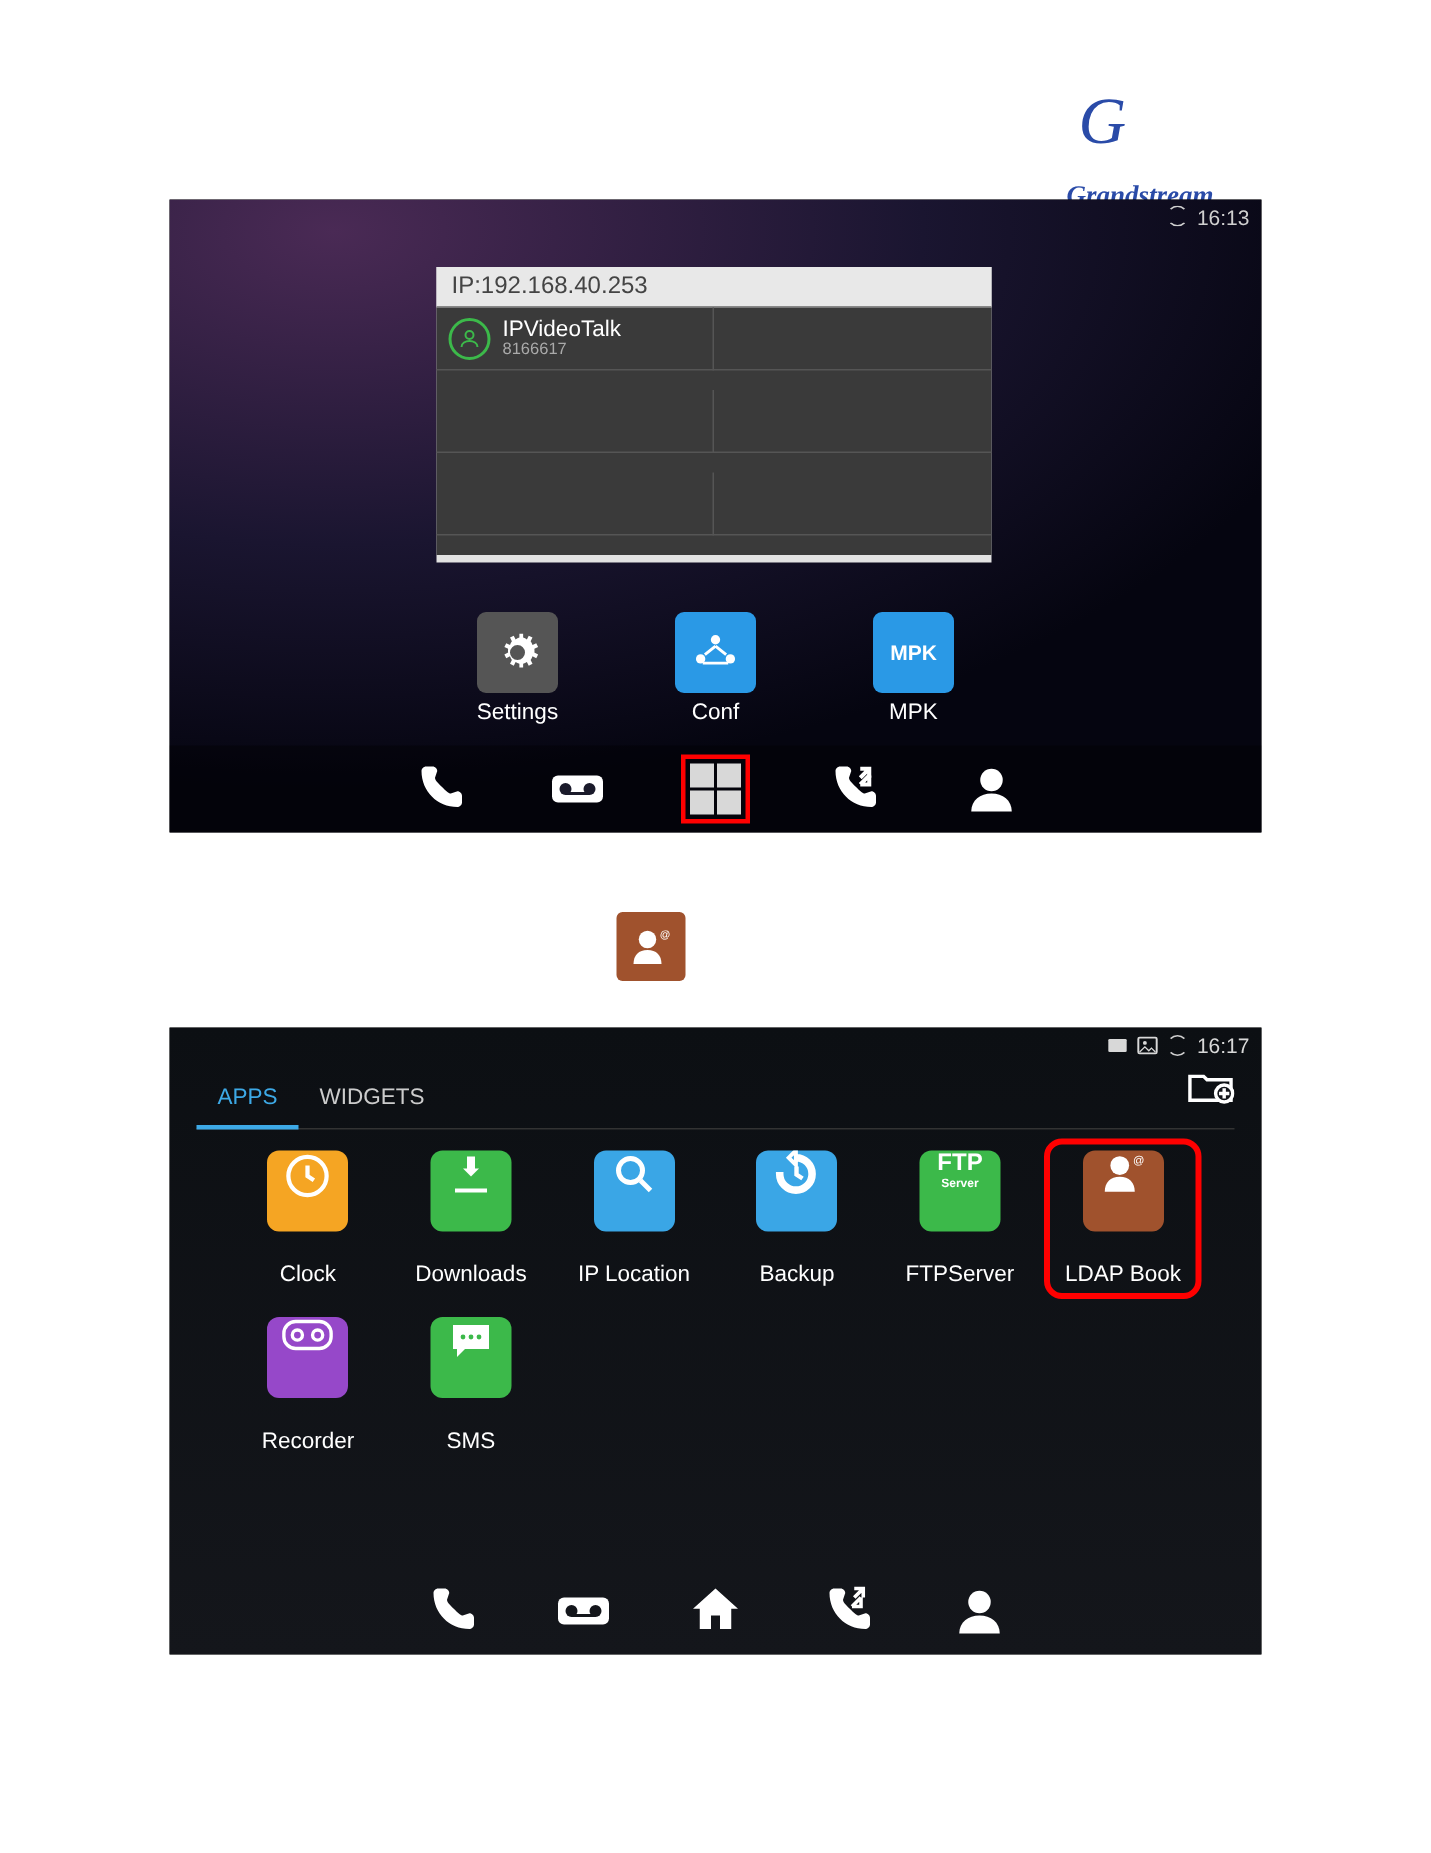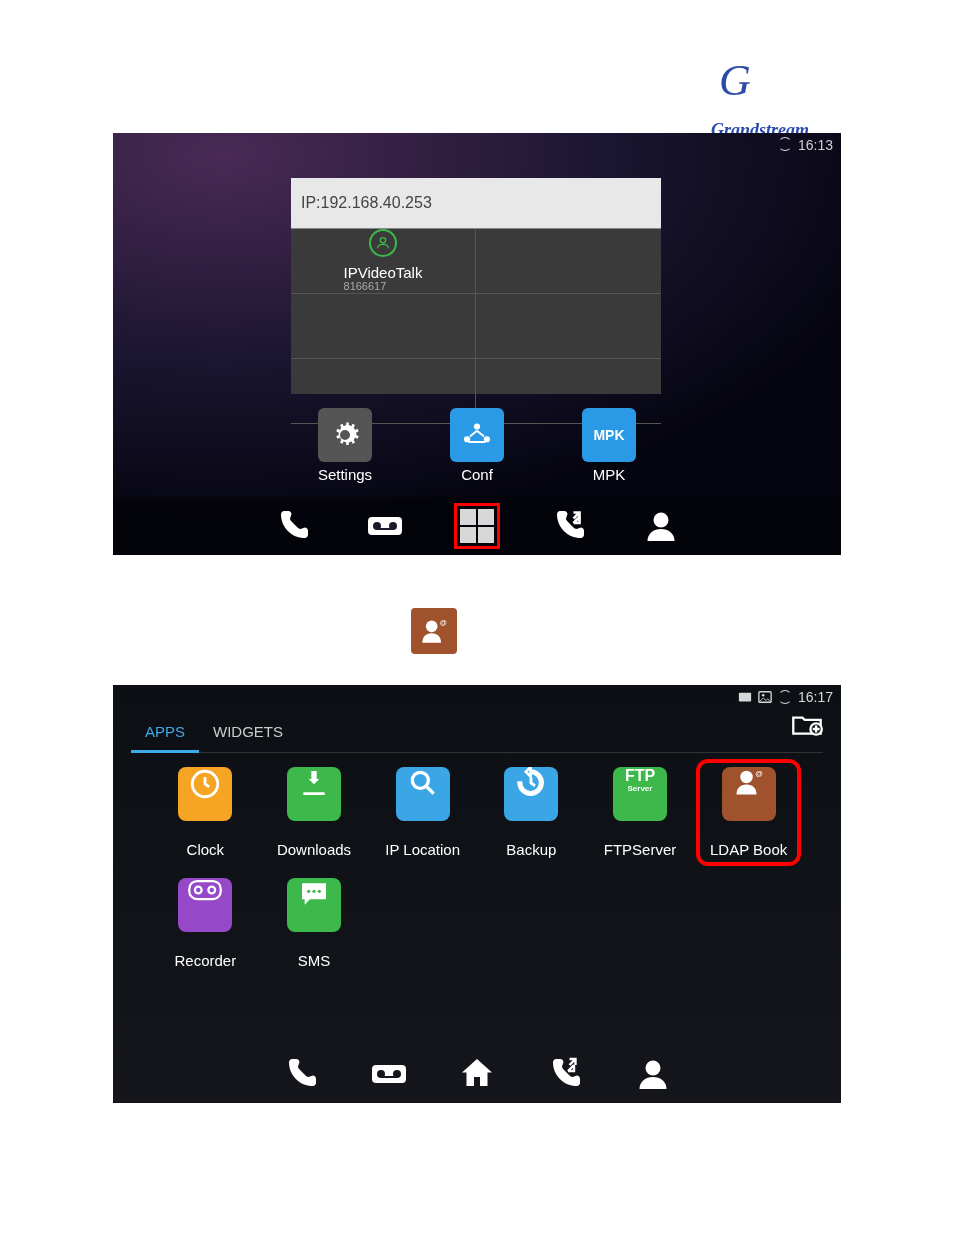--- a/index.html
+++ b/index.html
@@ -81,41 +81,40 @@
   .ip-widget {
     position: absolute;
     top: 45px;
     left: 178px;
     width: 370px;
     height: 197px;
     background: #e2e2e2;
     color: #444;
   }
   .ip-header {
-    padding: 16px 10px;
+    padding: 4px 10px;
     font-size: 16px;
     border-bottom: 1px solid #888;
     background: #e8e8e8;
   }
   .ip-grid {
     display: flex;
     flex-wrap: wrap;
     height: 165px;
     background: #3a3a3a;
   }
   .ip-cell {
     width: 50%;
-    height: 65px;
+    height: 42px;
     border-right: 1px solid #555;
     border-bottom: 1px solid #555;
     display: flex;
     align-items: center;
     padding: 0 8px;
     gap: 8px;
-    flex-direction: column;
   }
   .ip-cell:nth-child(2n) { border-right: none; }
   .ip-icon {
     width: 28px; height: 28px;
     border-radius: 50%;
     border: 2px solid #3cb94a;
     display: flex;
     align-items: center;
     justify-content: center;
     color: #3cb94a;

